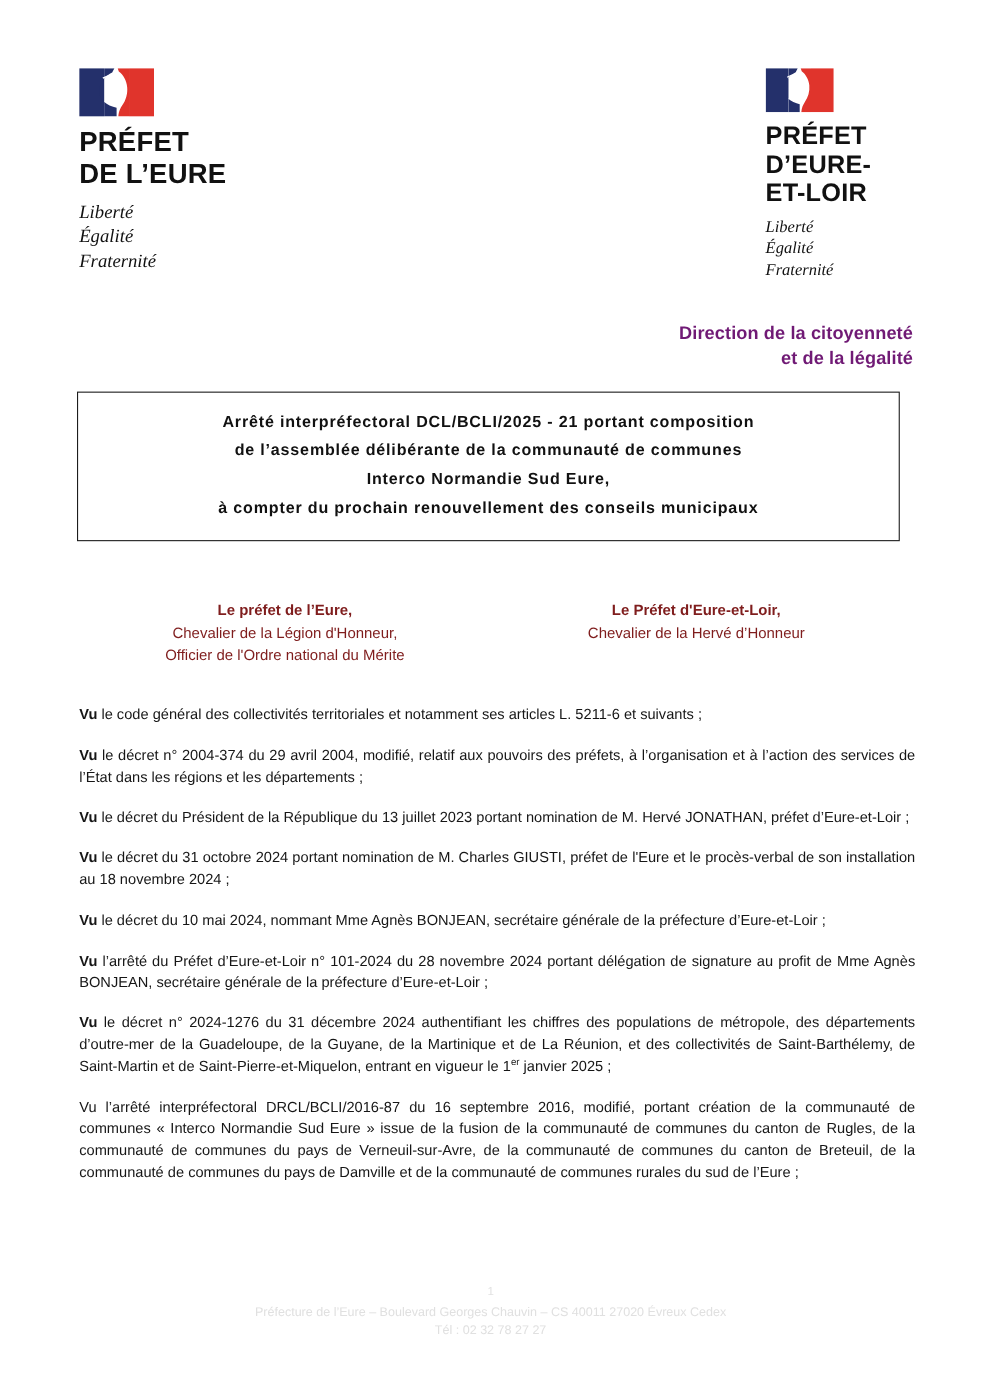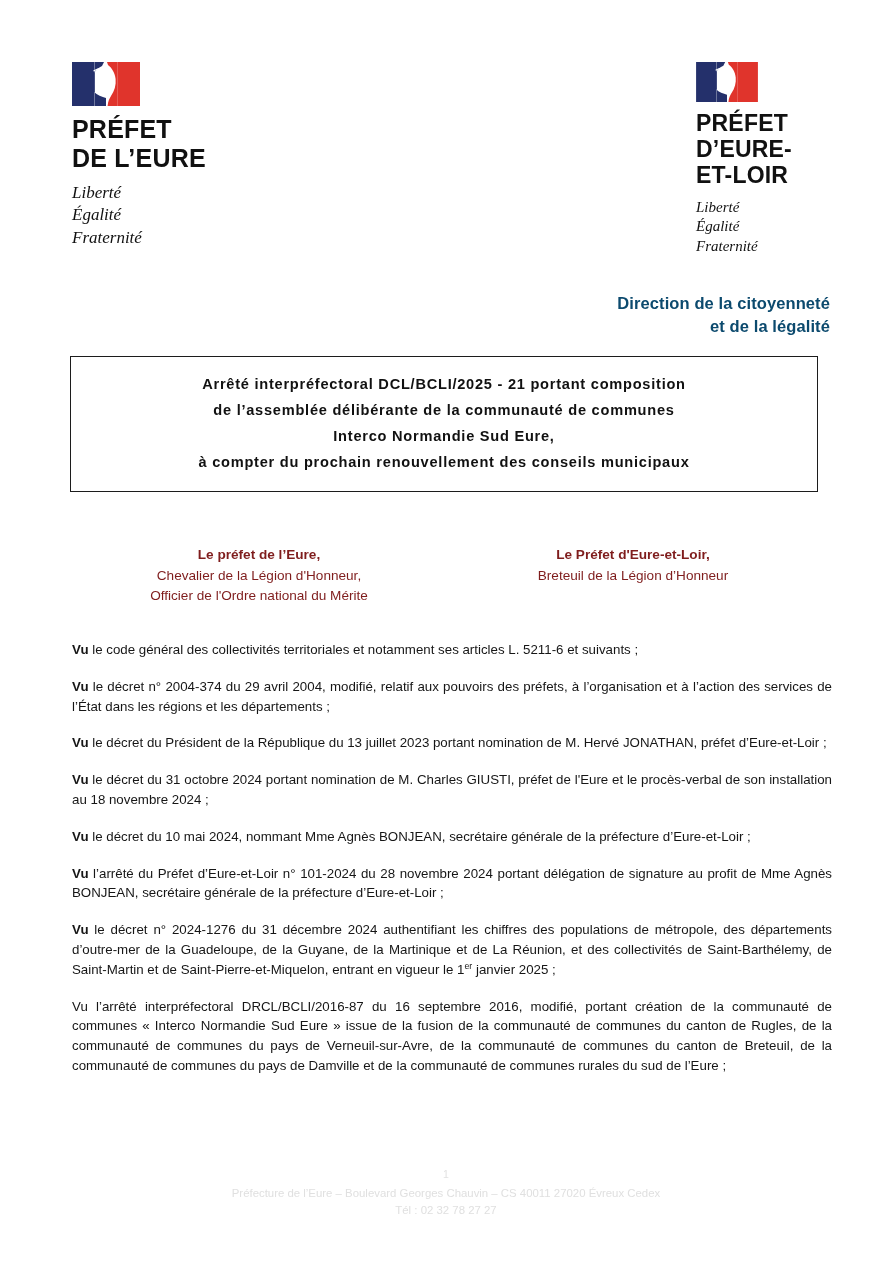--- a/index.html
+++ b/index.html
@@ -61,21 +61,21 @@
   .direction {
     position: absolute;
     right: 62px;
     top: 292px;
     width: 420px;
     text-align: right;
     font-weight: bold;
     font-size: 16.5px;
     line-height: 1.42;
     letter-spacing: 0.1px;
-    color: #0c4a6e;
+    color: #701a75;
     white-space: pre-line;
   }
 
   
   .title-box {
     position: absolute;
     left: 70px;
     top: 356px;
     width: 748px;
     height: 136px;
@@ -212,21 +212,21 @@
   </div>
 
   <div class="sig-row">
     <div class="sig-col">
       <span class="sig-title">Le préfet de l’Eure,</span>
       <span class="sig-line">Chevalier de la Légion d'Honneur,</span>
       <span class="sig-line">Officier de l'Ordre national du Mérite</span>
     </div>
     <div class="sig-col">
       <span class="sig-title">Le Préfet d'Eure-et-Loir,</span>
-      <span class="sig-line">Breteuil de la Légion d’Honneur</span>
+      <span class="sig-line">Chevalier de la Hervé d’Honneur</span>
     </div>
   </div>
 
   <div class="body" id="vu-container">
       <p class="vu-para"><span class="vu-lead">Vu</span><span> le code général des collectivités territoriales et notamment ses articles L. 5211-6 et suivants ;</span></p>
       <p class="vu-para"><span class="vu-lead">Vu</span><span> le décret n° 2004-374 du 29 avril 2004, modifié, relatif aux pouvoirs des préfets, à l’organisation et à l’action des services de l’État dans les régions et les départements ;</span></p>
       <p class="vu-para"><span class="vu-lead">Vu</span><span> le décret du Président de la République du 13 juillet 2023 portant nomination de M. Hervé JONATHAN, préfet d’Eure-et-Loir ;</span></p>
       <p class="vu-para"><span class="vu-lead">Vu</span><span> le décret du 31 octobre 2024 portant nomination de M. Charles GIUSTI, préfet de l'Eure et le procès-verbal de son installation au 18 novembre 2024 ;</span></p>
       <p class="vu-para"><span class="vu-lead">Vu</span><span> le décret du 10 mai 2024, nommant Mme Agnès BONJEAN, secrétaire générale de la préfecture d’Eure-et-Loir ;</span></p>
       <p class="vu-para"><span class="vu-lead">Vu</span><span> l’arrêté du Préfet d’Eure-et-Loir n° 101-2024 du 28 novembre 2024 portant délégation de signature au profit de Mme Agnès BONJEAN, secrétaire générale de la préfecture d’Eure-et-Loir ;</span></p>

